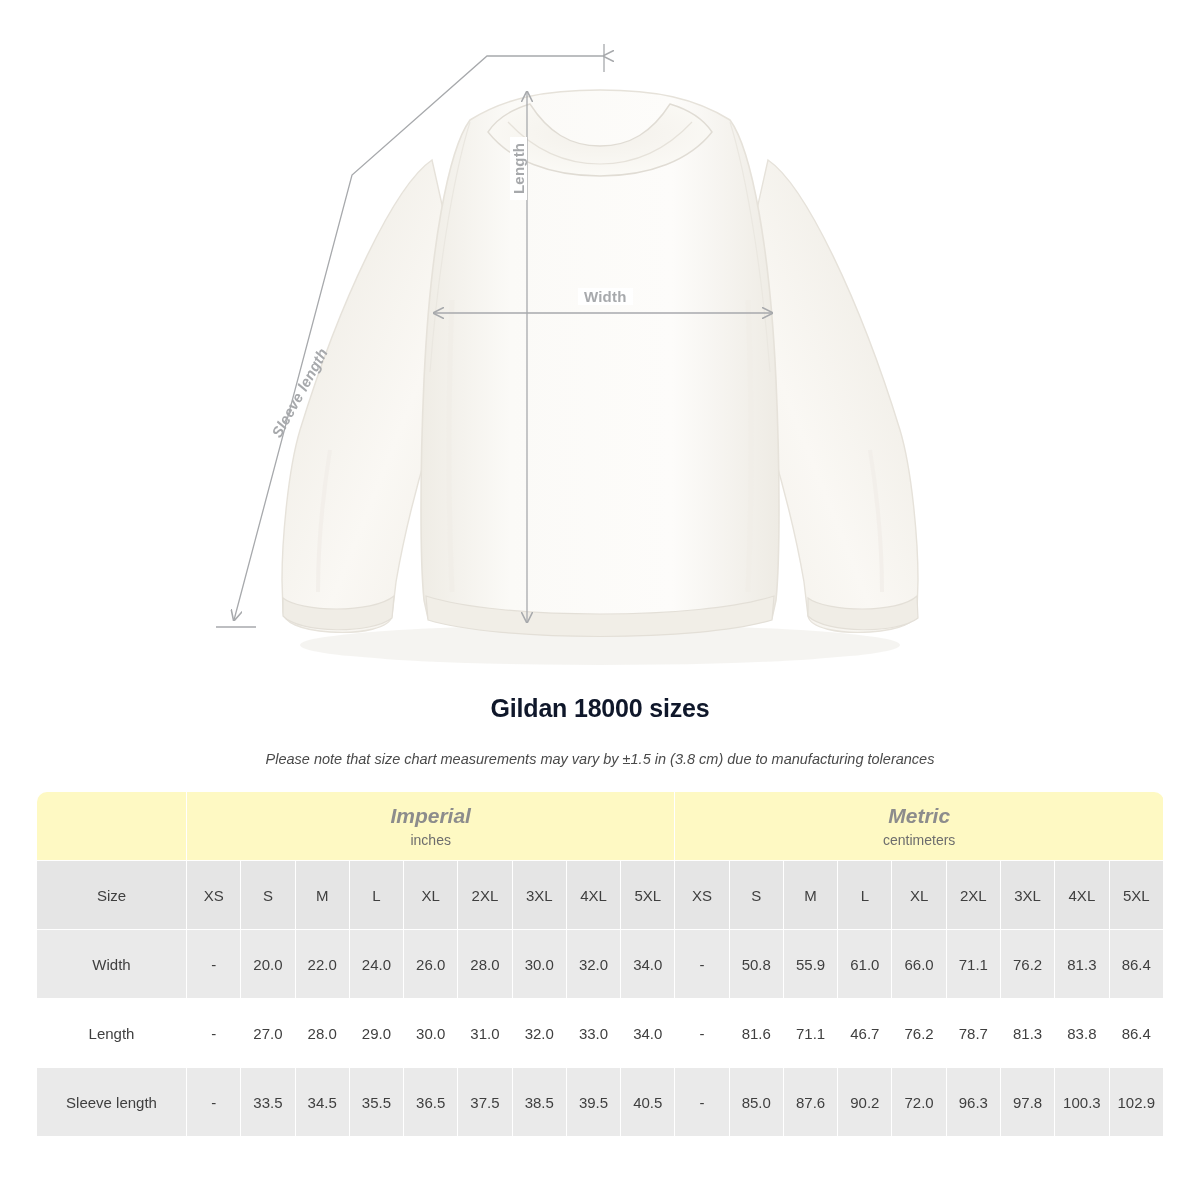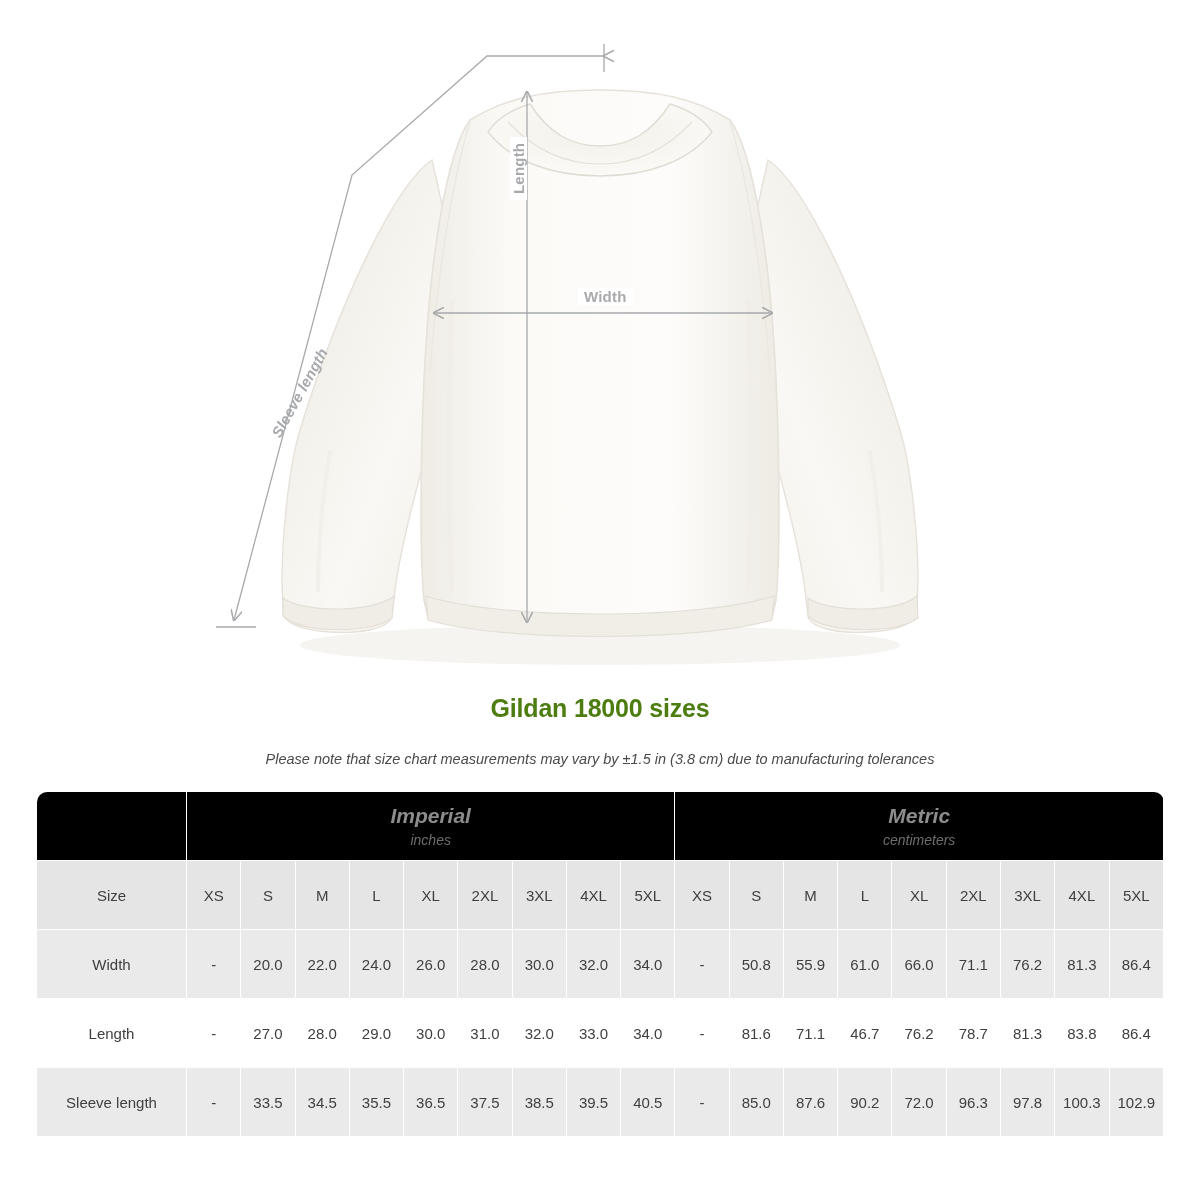--- a/index.html
+++ b/index.html
@@ -64,21 +64,21 @@
   }
 
   
   .title-block {
     text-align: center;
     margin-top: 4px;
   }
   .chart-title {
     font-size: 25px;
     font-weight: bold;
-    color: #4d7c0f;
+    color: #0f172a;
     margin: 0;
     letter-spacing: -0.2px;
   }
   .chart-note {
     font-size: 14.5px;
     font-style: italic;
     color: #4a4a4a;
     margin-top: 28px;
   }
 
@@ -96,33 +96,32 @@
     border: 1px solid #ffffff;
     text-align: center;
     font-size: 15px;
     color: #3f3f3f;
     padding: 0;
     height: 69px;
     vertical-align: middle;
     font-weight: normal;
   }
   .sys-header td {
-    background: #000000;
+    background: #fef9c3;
     height: 100px;
   }
   .sys-name {
     font-size: 21px;
     font-weight: bold;
     font-style: italic;
     color: #8c8c8c;
     line-height: 1.15;
   }
   .sys-unit {
     font-size: 14px;
-    font-style: italic;
     color: #6d6d6d;
     margin-top: 4px;
   }
   .size-row td {
     background: #e5e5e5;
     font-weight: bold;
     color: #333333;
     height: 58px;
     font-size: 15px;
   }

